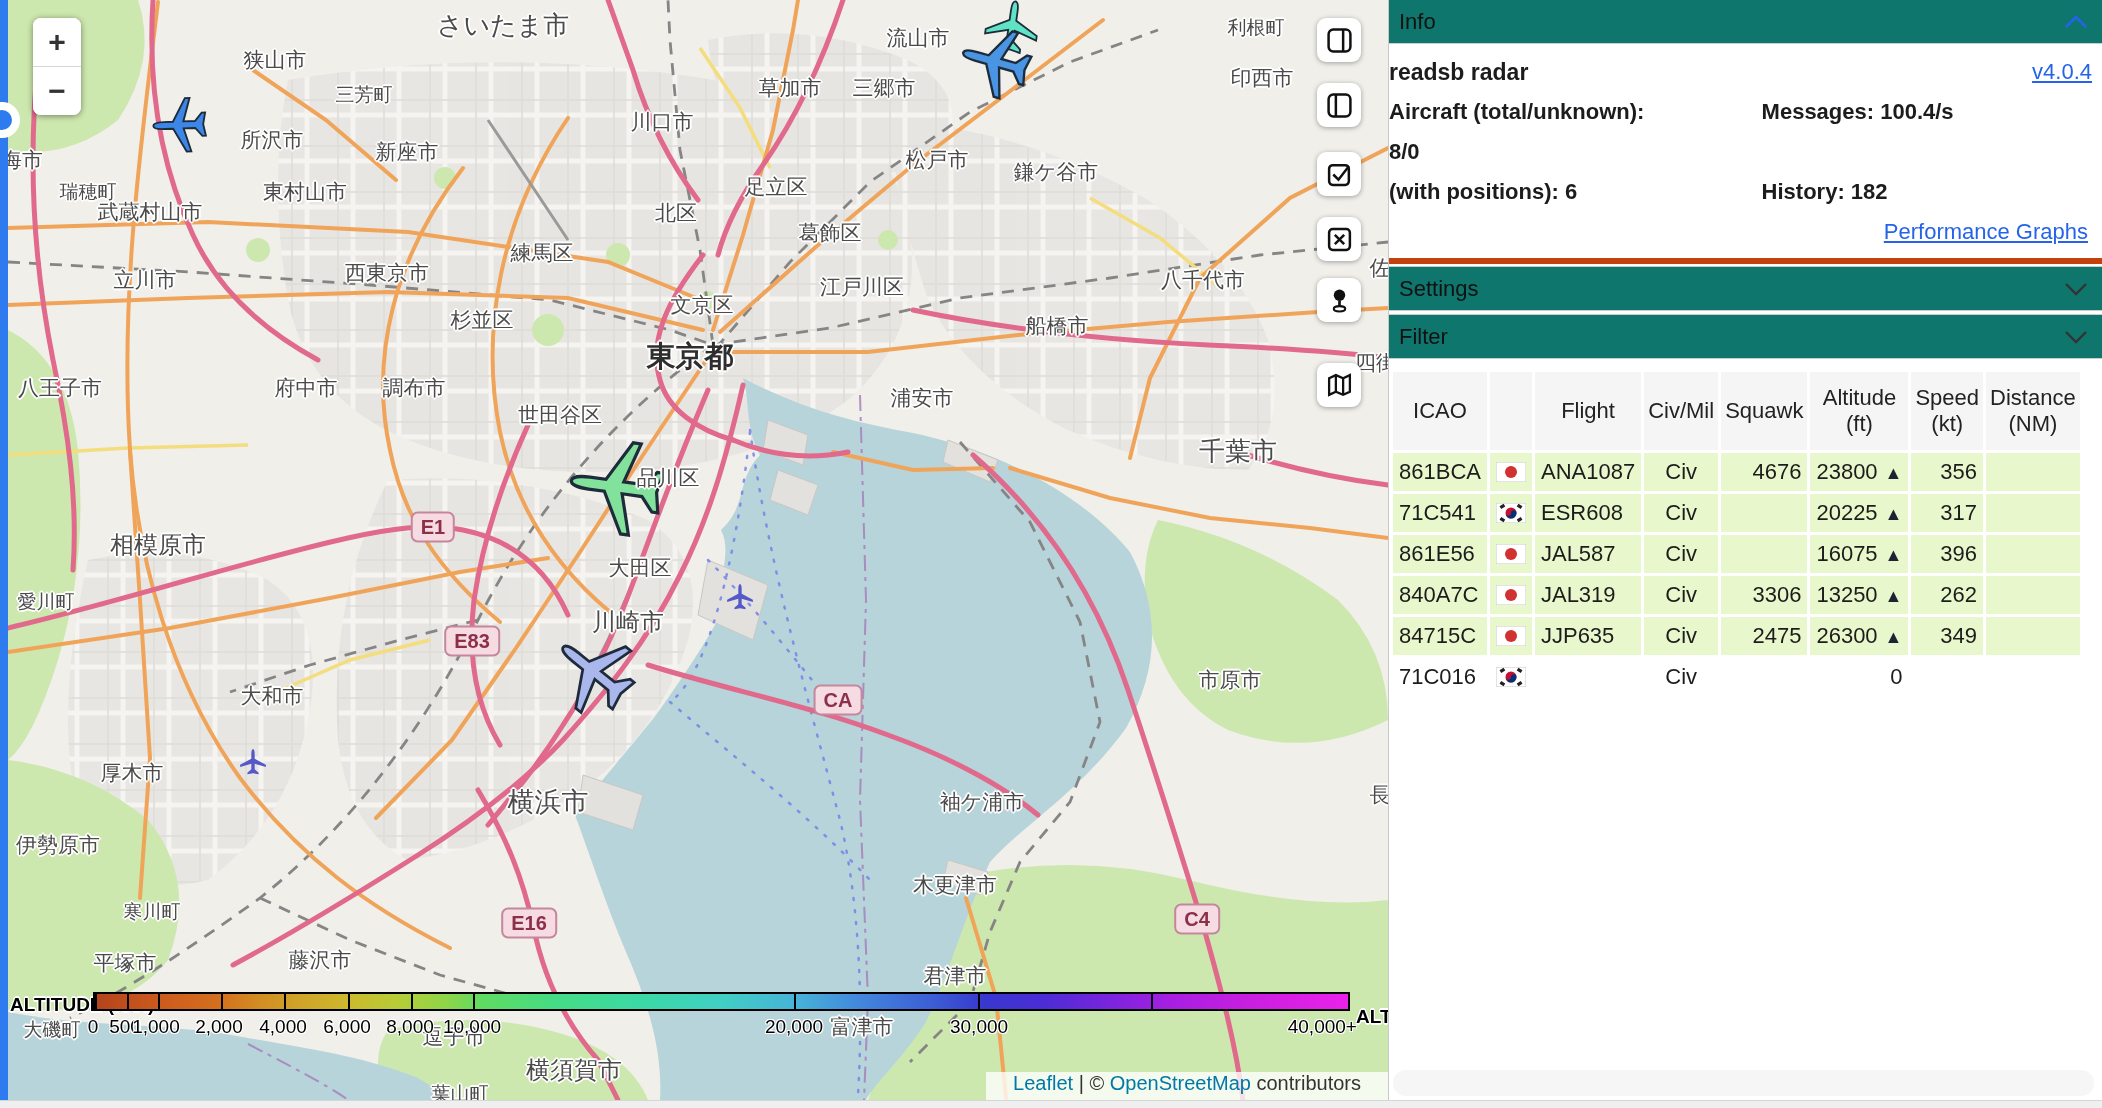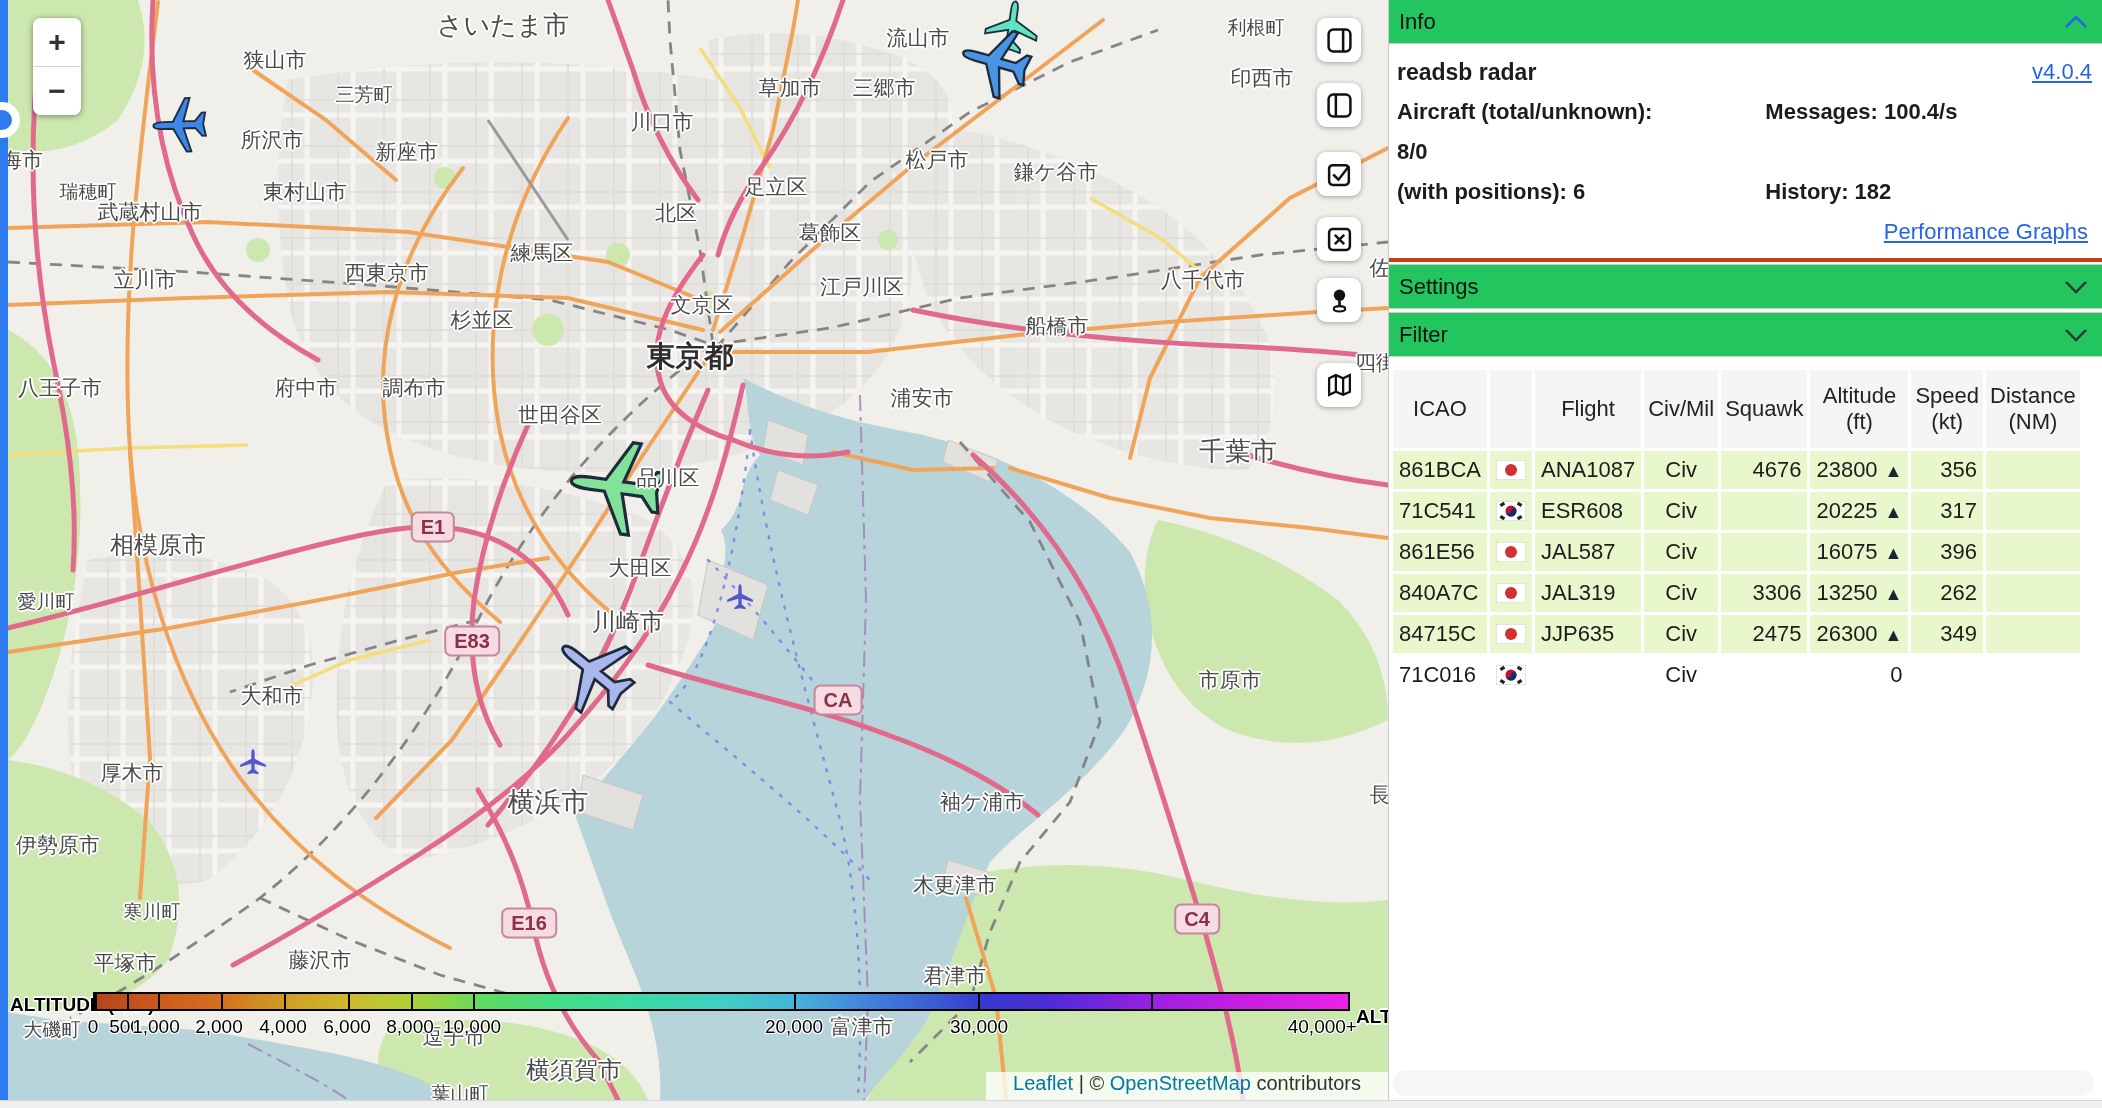--- a/index.html
+++ b/index.html
@@ -48,24 +48,24 @@
 
   
   .attribution{position:absolute;right:0;bottom:0;height:28px;line-height:28px;background:rgba(255,255,255,.78);
     padding:0 27px;font:400 20px "Liberation Sans",sans-serif;color:#333;z-index:25;}
   .attribution a{color:#0078a8;text-decoration:none;cursor:pointer;}
 
   
   #sidebar{position:absolute;left:1388px;top:0;width:714px;height:1100px;background:#fff;border-left:1px solid #c9c9c9;
     box-sizing:border-box;font-size:22px;color:#1c1c1c;}
   .sect-head{height:43px;display:flex;align-items:center;justify-content:space-between;padding:0 14px 0 10px;
-    border-bottom:1px solid #ccc;cursor:pointer;background:#22c55e;}
+    border-bottom:1px solid #ccc;cursor:pointer;background:#0f766e;}
   .sect-head.bordered{border-top:1px solid #ccc;margin-top:-1px;}
   .sect-title{font-size:22px;color:#111;}
-  .info-body{padding:8px 10px 6px 8px;border-bottom:4px solid #c2410c;}
+  .info-body{padding:8px 10px 6px 0;border-bottom:6px solid #c2410c;}
   .info-title-row{display:flex;justify-content:space-between;align-items:center;height:40px;}
   .app-name{font-weight:700;font-size:23px;}
   a.blue{color:#2563eb;text-decoration:underline;cursor:pointer;}
   .info-grid{display:grid;grid-template-columns:53% 47%;line-height:40px;font-weight:bold;}
   .perf-row{text-align:right;line-height:40px;padding-right:4px;}
 
   
   table.acft{border-collapse:separate;border-spacing:3px;margin:10px 0 0 1px;font-size:22px;}
   table.acft th{background:#f5f5f5;font-weight:400;color:#222;text-align:center;height:78px;line-height:1.2;padding:0 4px;}
   table.acft td{background:#e9f7cc;height:38px;padding:0 6px;white-space:nowrap;}

